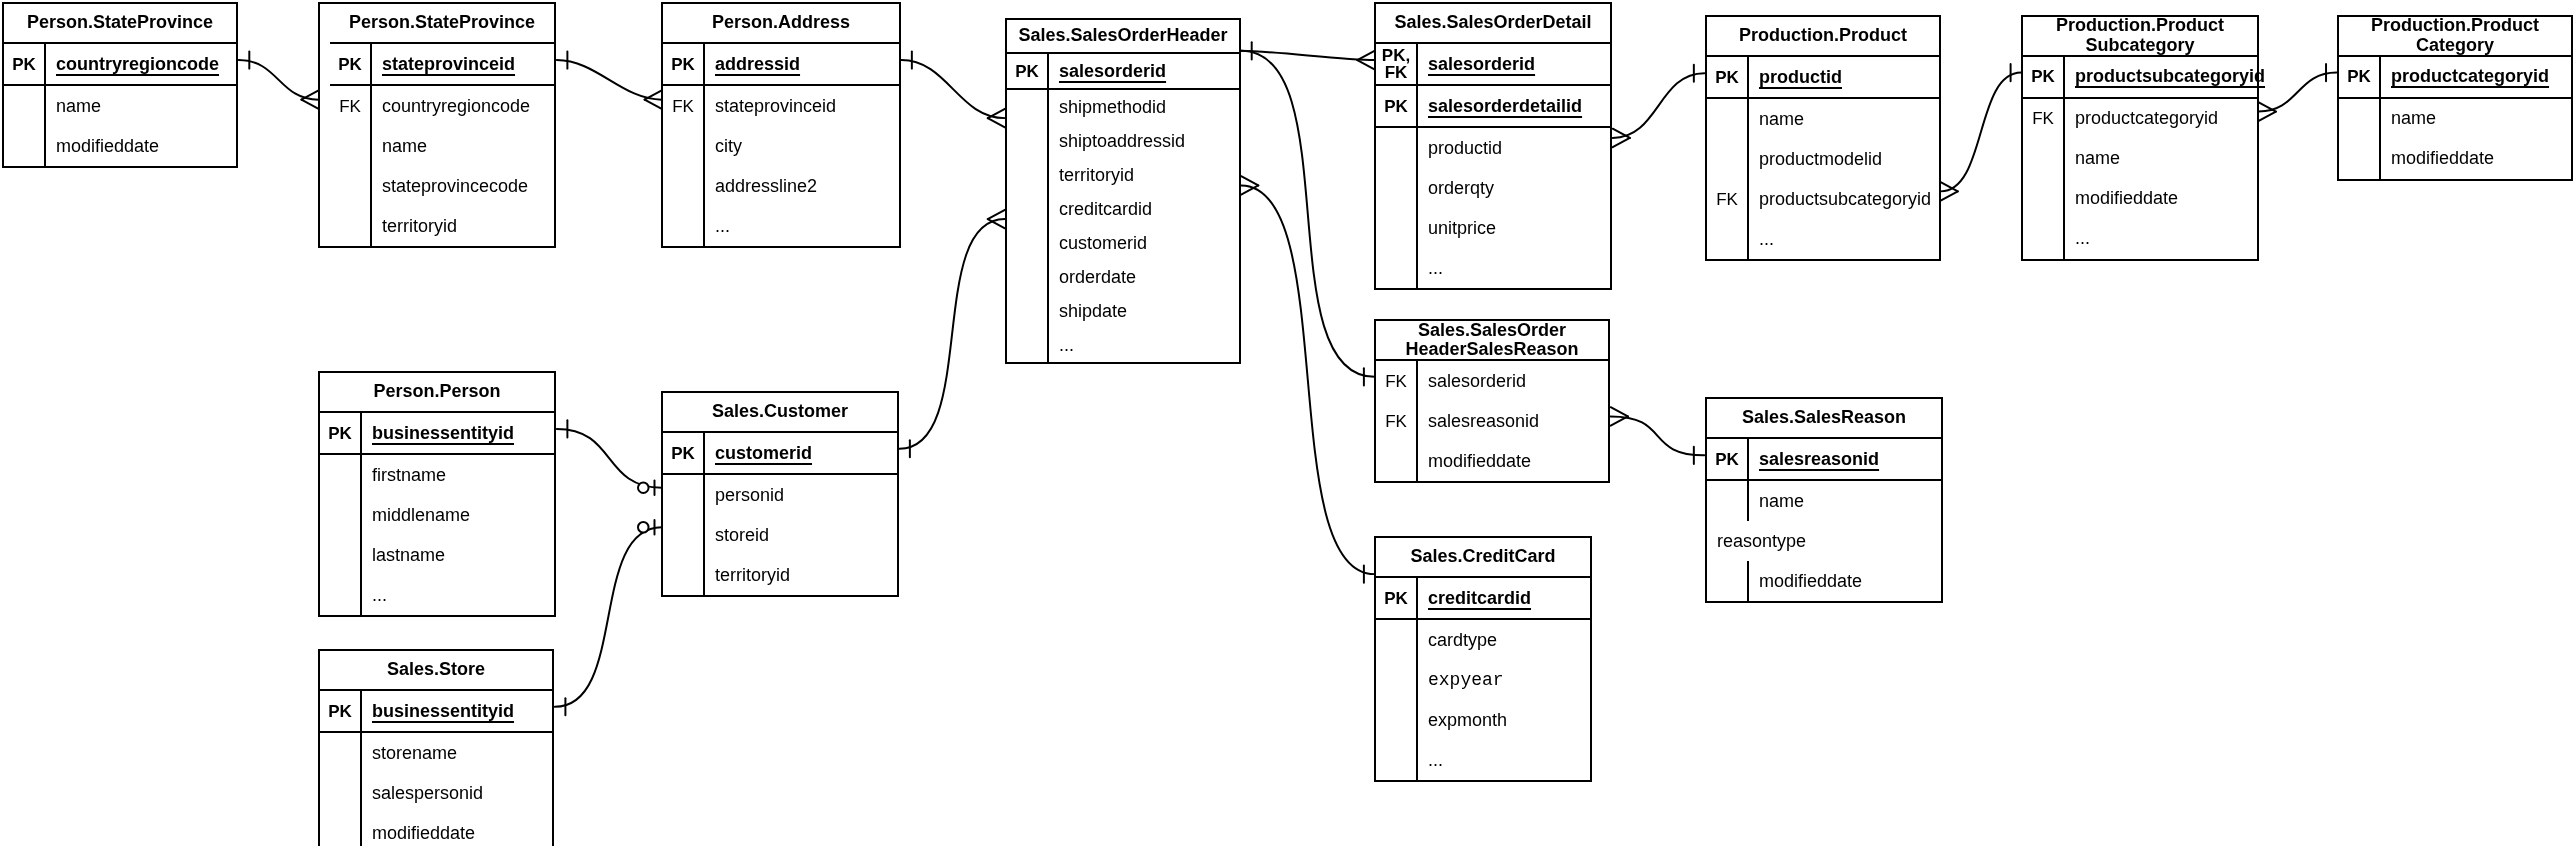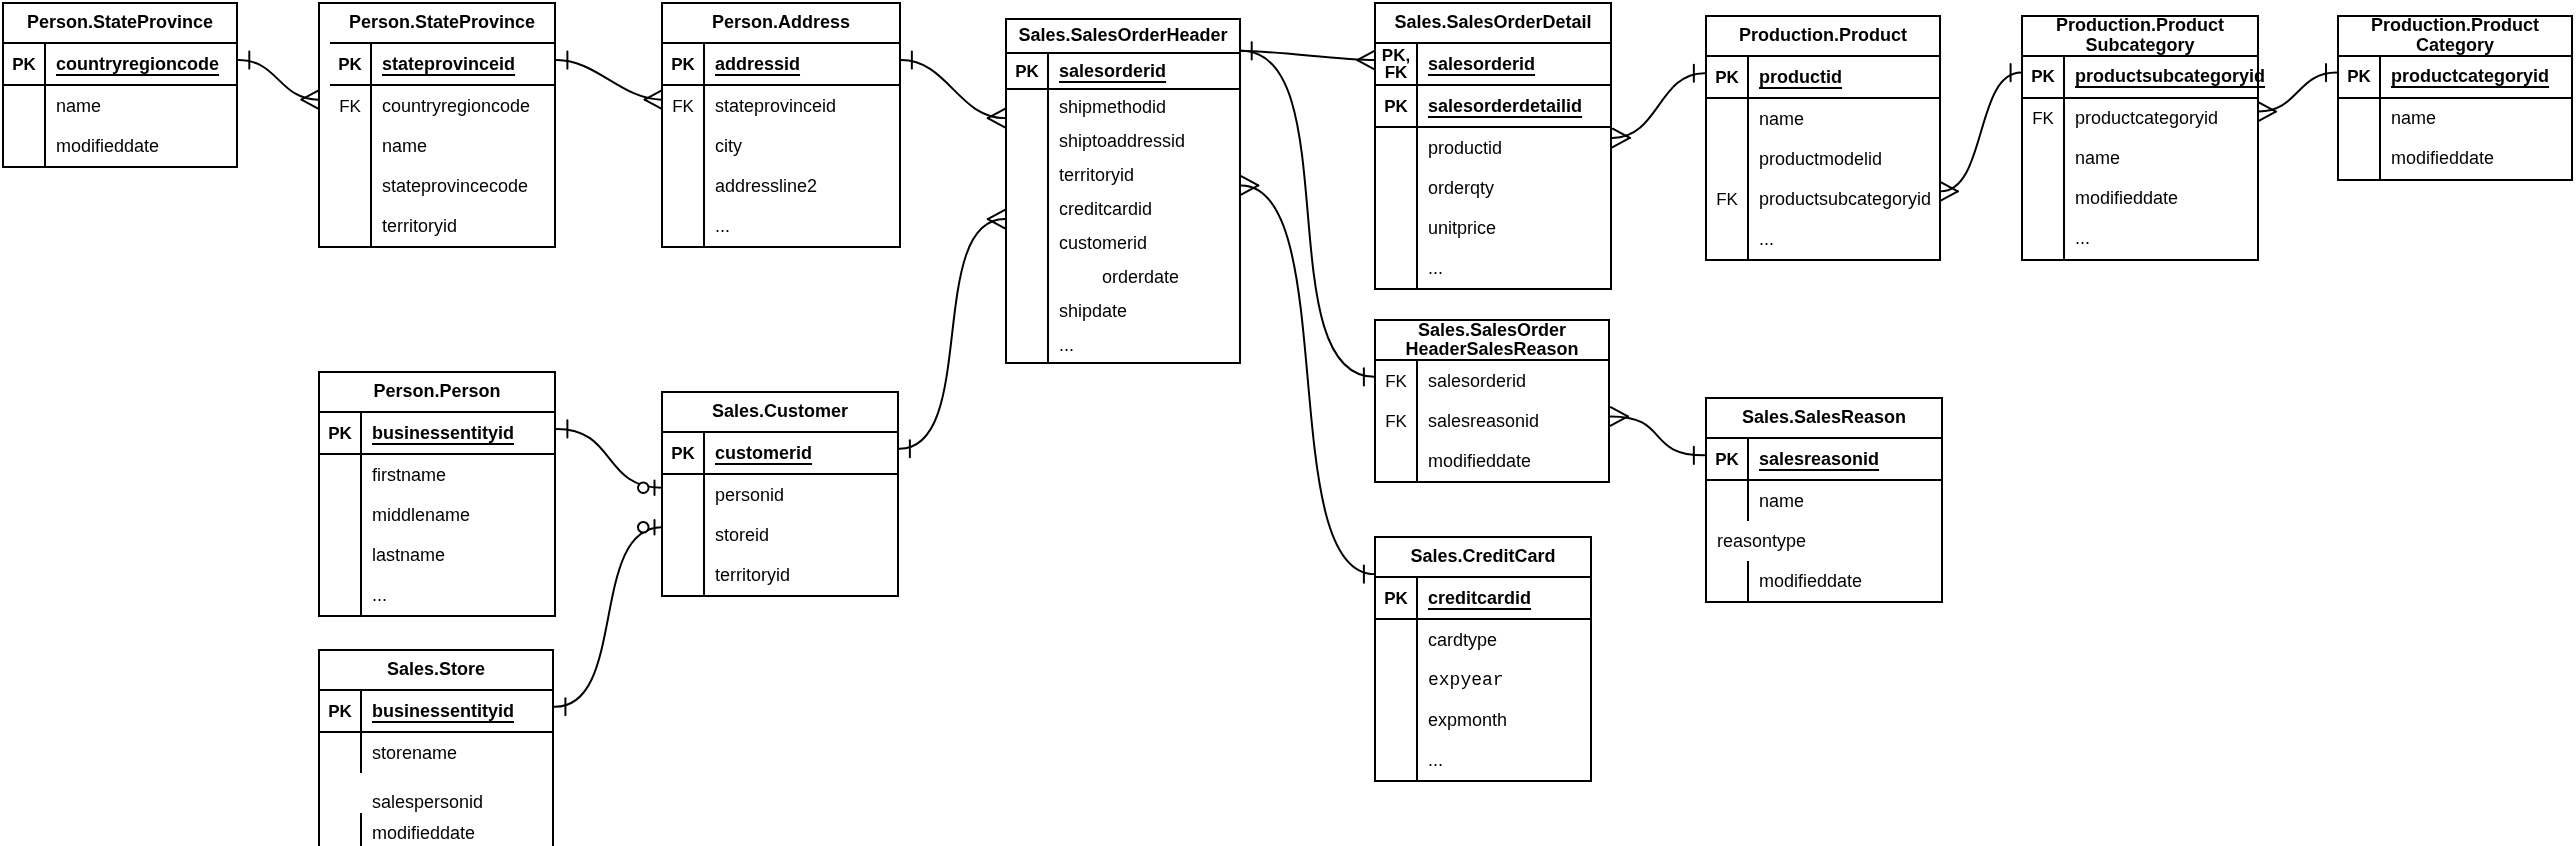--- a/index.html
+++ b/index.html
@@ -197,21 +197,21 @@
             <div class="field">territoryid</div>
           </div>
           <div class="row" style="height: 34px;">
             <div class="key" style="width: 40px;"></div>
             <div class="field">creditcardid</div>
           </div>
           <div class="row" style="height: 34px;">
             <div class="key" style="width: 40px;"></div>
             <div class="field">customerid</div>
           </div>
-          <div class="row" style="height: 34px; gap: 43px;">
+          <div class="row" style="height: 34px;">
             <div class="key" style="width: 40px;"></div>
             <div class="field">orderdate</div>
           </div>
           <div class="row" style="height: 34px;">
             <div class="key" style="width: 40px;"></div>
             <div class="field">shipdate</div>
           </div>
           <div class="row" style="height: 34px;">
             <div class="key" style="width: 40px;"></div>
             <div class="field">...</div>
@@ -451,21 +451,21 @@
           <div class="row" style="height: 40px;">
             <div class="key b" style="width: 40px;">PK</div>
             <div class="field pk">businessentityid</div>
           </div>
         </div>
         <div class="grp">
           <div class="row" style="height: 40px;">
             <div class="key" style="width: 40px;"></div>
             <div class="field">storename</div>
           </div>
-          <div class="row" style="height: 40px; align-items: flex-end;">
+          <div class="row" style="height: 40px;">
             <div class="key" style="width: 40px;"></div>
             <div class="field">salespersonid</div>
           </div>
           <div class="row" style="height: 40px;">
             <div class="key" style="width: 40px;"></div>
             <div class="field">modifieddate</div>
           </div>
         </div>
       </div>
     </div>

